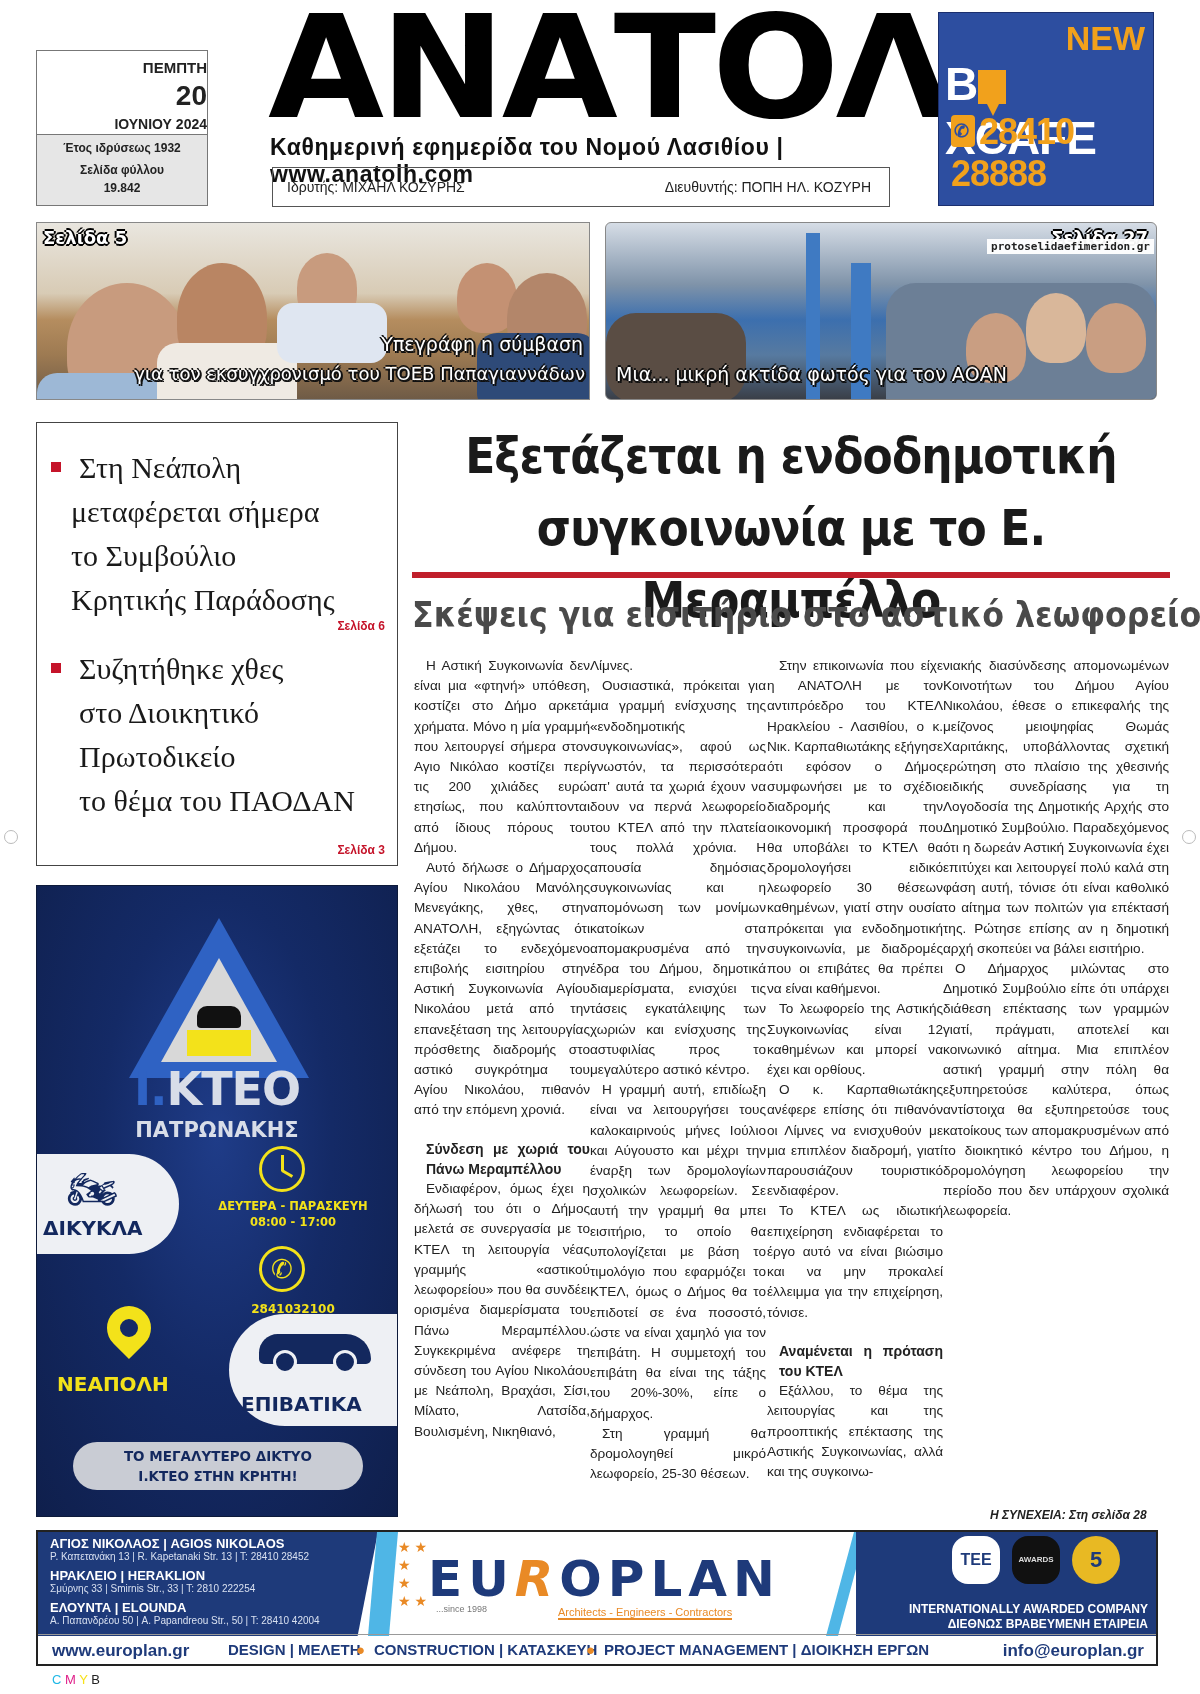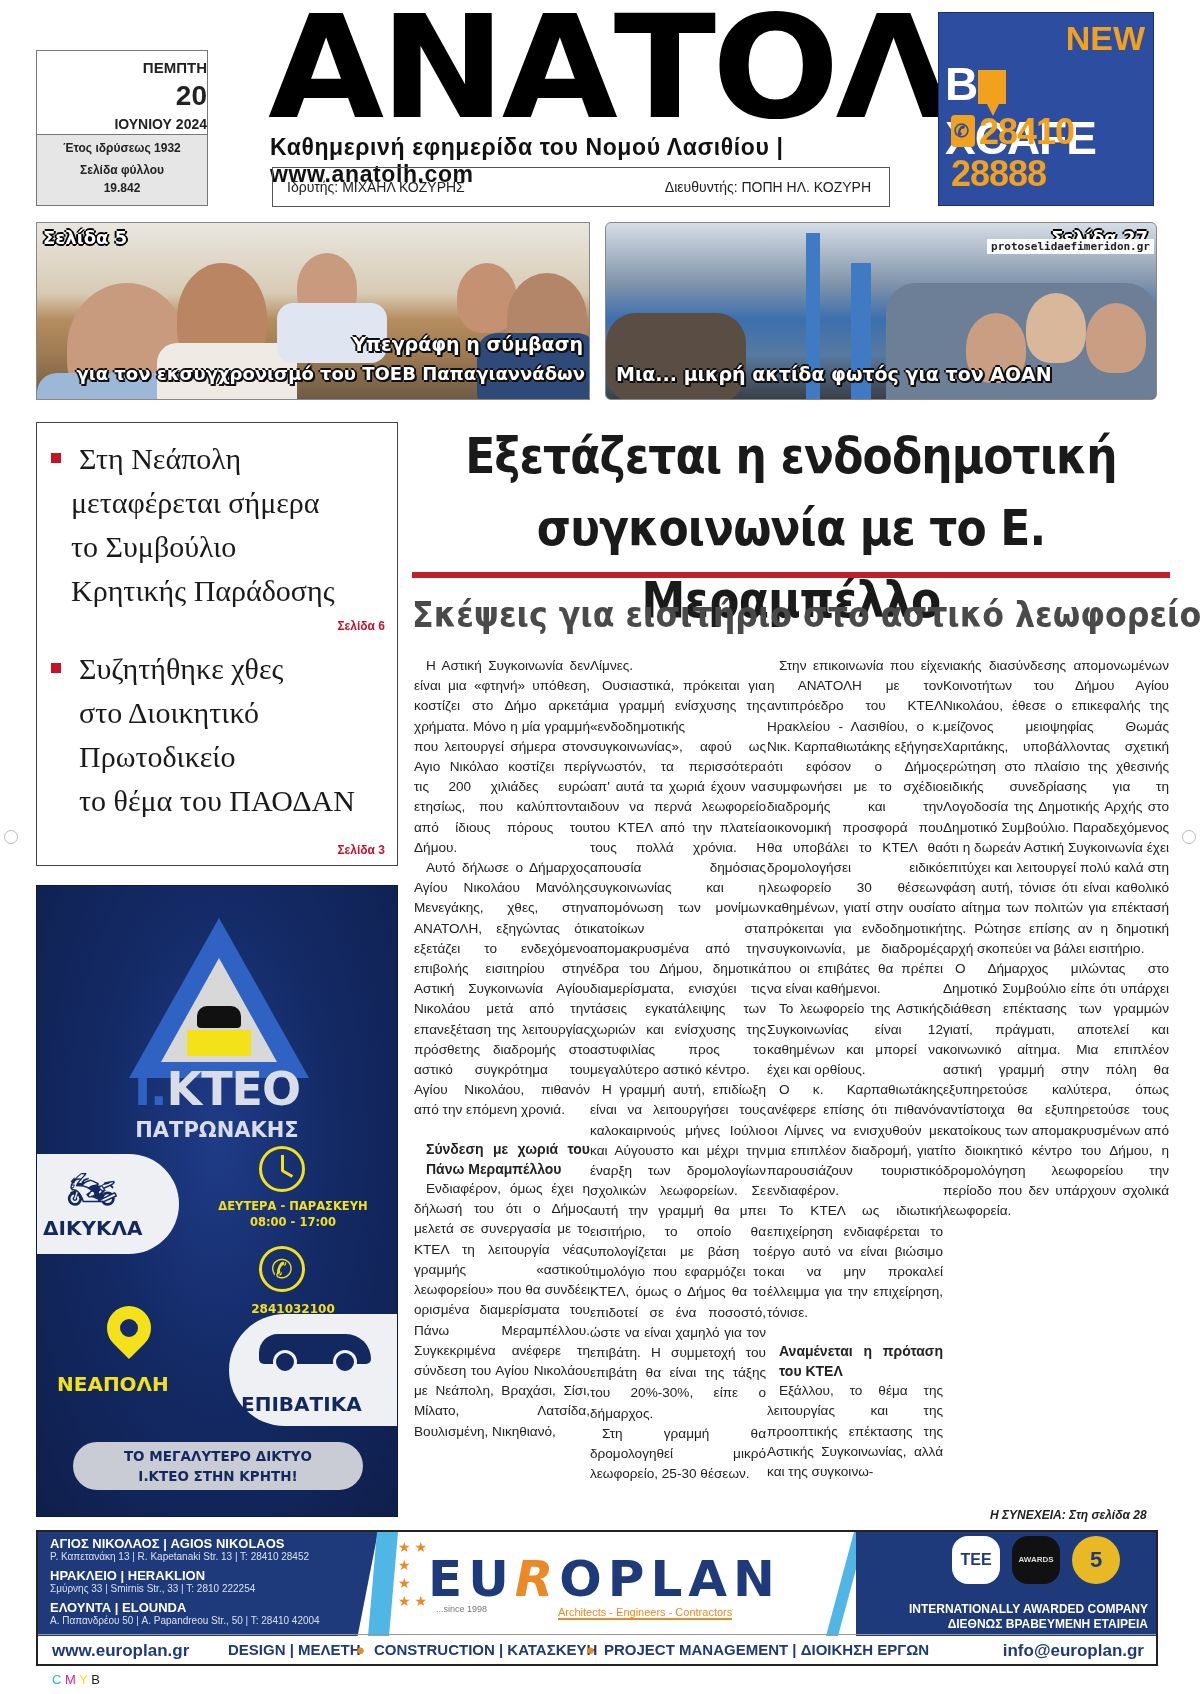--- a/index.html
+++ b/index.html
@@ -28,21 +28,21 @@
   .boxcafe .phone { position:absolute; left: 12px; bottom: 10px; color: #f1a11c; font-weight: 900; font-size: 36px; letter-spacing: -1px; }
   .boxcafe .phone-icon { display:inline-block; width: 24px; height: 32px; background:#f1a11c; border-radius: 4px; vertical-align: -3px; margin-right: 4px; position:relative; }
   .boxcafe .phone-icon::after { content:"✆"; position:absolute; left:3px; top:5px; font-size: 18px; color:#2d4ea0; }
 
   
   .photo { top: 222px; height: 178px; overflow: hidden; border: 1px solid #888; }
   .photo1 { left: 36px; width: 554px; background: linear-gradient(180deg, #e9e6df 0%, #d8cbb5 40%, #b58d5f 55%, #9d7a52 75%, #6f5b46 100%); }
   .photo2 { left: 605px; width: 552px; background: linear-gradient(180deg, #d6dde6 0%, #7f93a9 35%, #3c6fae 55%, #577aa0 75%, #3a3f48 100%); border-radius: 6px; }
   .person { position:absolute; border-radius: 50% 50% 40% 40%; }
   .pagetag { position:absolute; font-family: "DejaVu Sans", sans-serif; font-weight: bold; font-size: 18px; color:#fff; text-shadow: -2px 0 #000, 2px 0 #000, 0 -2px #000, 0 2px #000, 1px 1px #000; }
-  .caption { position:absolute; font-family: "DejaVu Sans", sans-serif; font-weight: bold; font-size: 19px; color:#fff; text-shadow: -2px 0 #111, 2px 0 #111, 0 -2px #111, 0 2px #111, 2px 2px #111; white-space: nowrap; }
+  .caption { position:absolute; font-family: "DejaVu Sans", sans-serif; font-weight: normal; font-size: 19px; color:#fff; text-shadow: -2px 0 #111, 2px 0 #111, 0 -2px #111, 0 2px #111, 2px 2px #111; white-space: nowrap; }
   .watermark { position:absolute; right: 2px; top: 16px; background: rgba(255,255,255,0.95); font-family: "DejaVu Sans Mono", monospace; font-weight:bold; font-size: 11px; padding: 1px 4px; color:#222; }
 
   
   .teaser { left: 36px; top: 422px; width: 362px; height: 444px; border: 1px solid #444; }
   .teaser .item { position:absolute; left: 14px; font-family: "Liberation Serif", serif; font-size: 30px; line-height: 44px; color:#1a1a1a; }
   .teaser .bullet { display:inline-block; width: 10px; height: 10px; background:#c5142a; margin-right: 18px; vertical-align: 6px; }
   .teaser .pageref { position:absolute; right: 12px; font-weight: bold; font-size: 12px; color:#c5142a; }
 
   
   .headline { left: 410px; top: 420px; width: 762px; text-align:center; font-family: "DejaVu Sans", sans-serif; font-weight: bold; font-size: 50px; line-height: 72px; letter-spacing: -1px; transform: scaleX(0.88); transform-origin: center top; color:#1a1a1a; }
@@ -164,21 +164,21 @@
   <div class="person" style="left:280px;top:60px;width:270px;height:120px;background:#6c7f96;border-radius:30px 30px 0 0;"></div>
   <div class="person" style="left:420px;top:70px;width:60px;height:70px;background:#d9b79a;"></div>
   <div class="person" style="left:480px;top:80px;width:60px;height:70px;background:#c99e82;"></div>
   <div class="person" style="left:360px;top:90px;width:60px;height:70px;background:#c99e82;"></div>
   <div class="pagetag" style="right:8px;top:4px;">Σελίδα 27</div>
   <div class="watermark">protoselidaefimeridon.gr</div>
   <div class="caption" style="left:10px;top:140px;">Μια... μικρή ακτίδα φωτός για τον ΑΟΑΝ</div>
 </div>
 
 <div class="abs teaser">
-  <div class="item" style="top:14px;">
+  <div class="item" style="top:23px;">
     <div><span class="bullet"></span><span>Στη Νεάπολη</span></div>
     <div style="padding-left:20px">μεταφέρεται σήμερα</div>
     <div style="padding-left:20px">το Συμβούλιο</div>
     <div style="padding-left:20px">Κρητικής Παράδοσης</div>
   </div>
   <div class="pageref" style="top:196px;">Σελίδα 6</div>
   <div class="item" style="top:224px;">
     <div><span class="bullet"></span><span>Συζητήθηκε χθες</span></div>
     <div style="padding-left:28px">στο Διοικητικό</div>
     <div style="padding-left:28px">Πρωτοδικείο</div>

